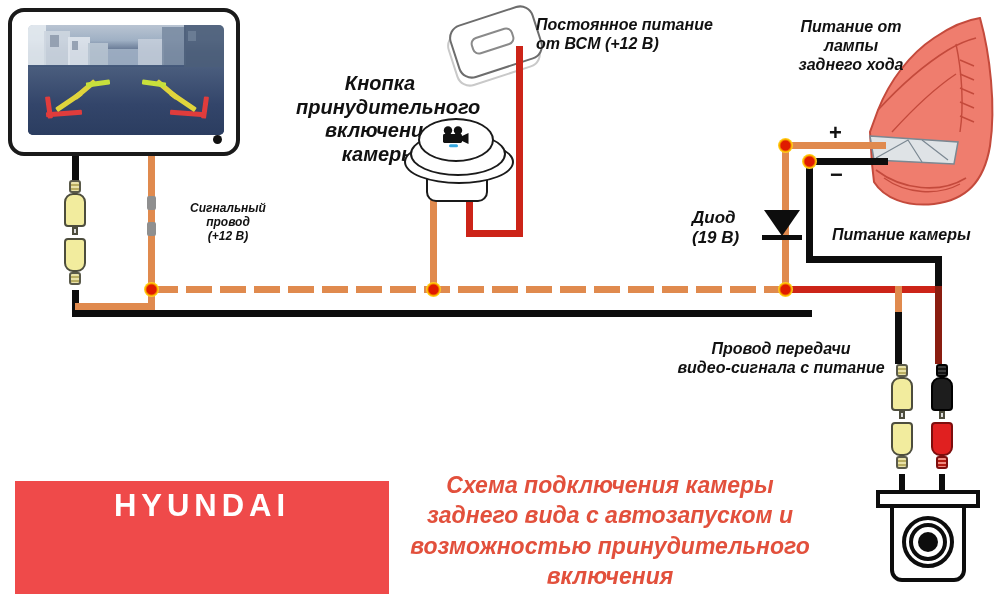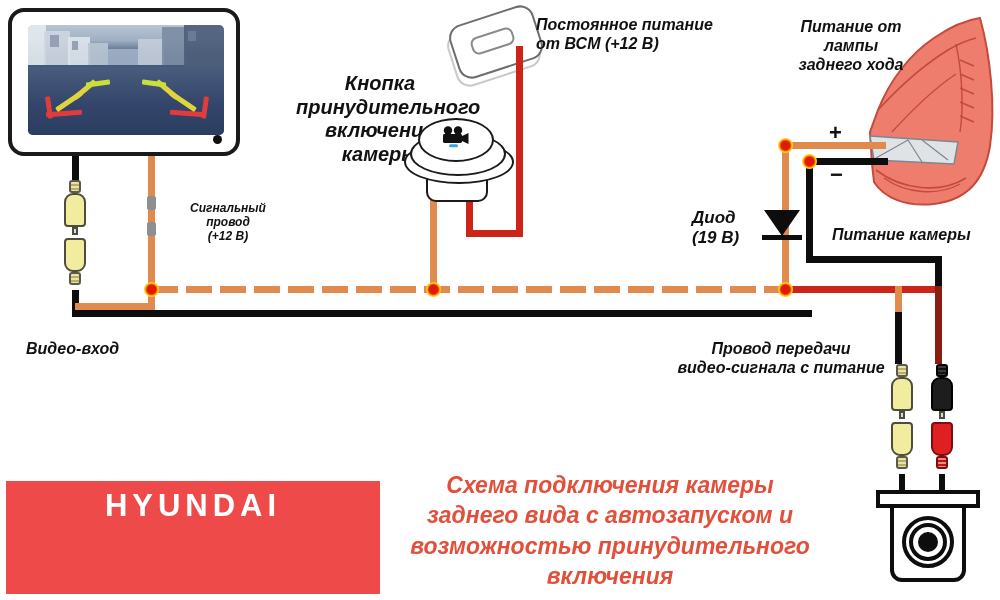--- a/index.html
+++ b/index.html
@@ -206,21 +206,21 @@
 
   
   #legend { position: absolute; left: 18px; top: 444px; display: flex; align-items: center; gap: 9px; }
   #legend-dot {
     width: 15px; height: 15px; border-radius: 50%;
     background: radial-gradient(circle at 50% 50%, #e01b00 0%, #e01b00 42%, #ffc400 62%, #ffd95e 82%, rgba(255,217,94,0) 100%);
   }
 
   
   #logo {
-    position: absolute; left: 6px; top: 481px;
+    position: absolute; left: 15px; top: 481px;
     width: 374px; height: 113px;
     background: #ef4a4a;
   }
   #logo-h {
     position:absolute; left:0; right:0; top:7px;
     text-align:center; color:#fff;
     font-family:"Liberation Sans", sans-serif;
     font-weight:bold; font-size:31px; letter-spacing:5px;
   }
   #logo-t {
@@ -422,21 +422,20 @@
 
   <div class="lbl c" style="left:776px; top:18px; width:150px; font-size:16px;">Питание от
 лампы
 заднего хода</div>
 
   <div class="lbl l" style="left:692px; top:208px; width:80px; font-size:17px;">Диод
 (19 В)</div>
 
   <div class="lbl l" style="left:832px; top:226px; width:170px; font-size:16px;">Питание камеры</div>
 
-  <div class="lbl l" style="left:26px; top:340px; width:160px; font-size:16px;">Видео-вход</div>
 
   <div class="lbl c" style="left:676px; top:340px; width:210px; font-size:16px;">Провод передачи
 видео-сигнала с питание</div>
 
   <div class="sym" style="left:829px; top:120px; font-size:22px;">+</div>
   <div class="sym" style="left:830px; top:162px; font-size:22px;">−</div>
 
 
   <div id="logo">
     <div id="logo-h">HYUNDAI</div>

